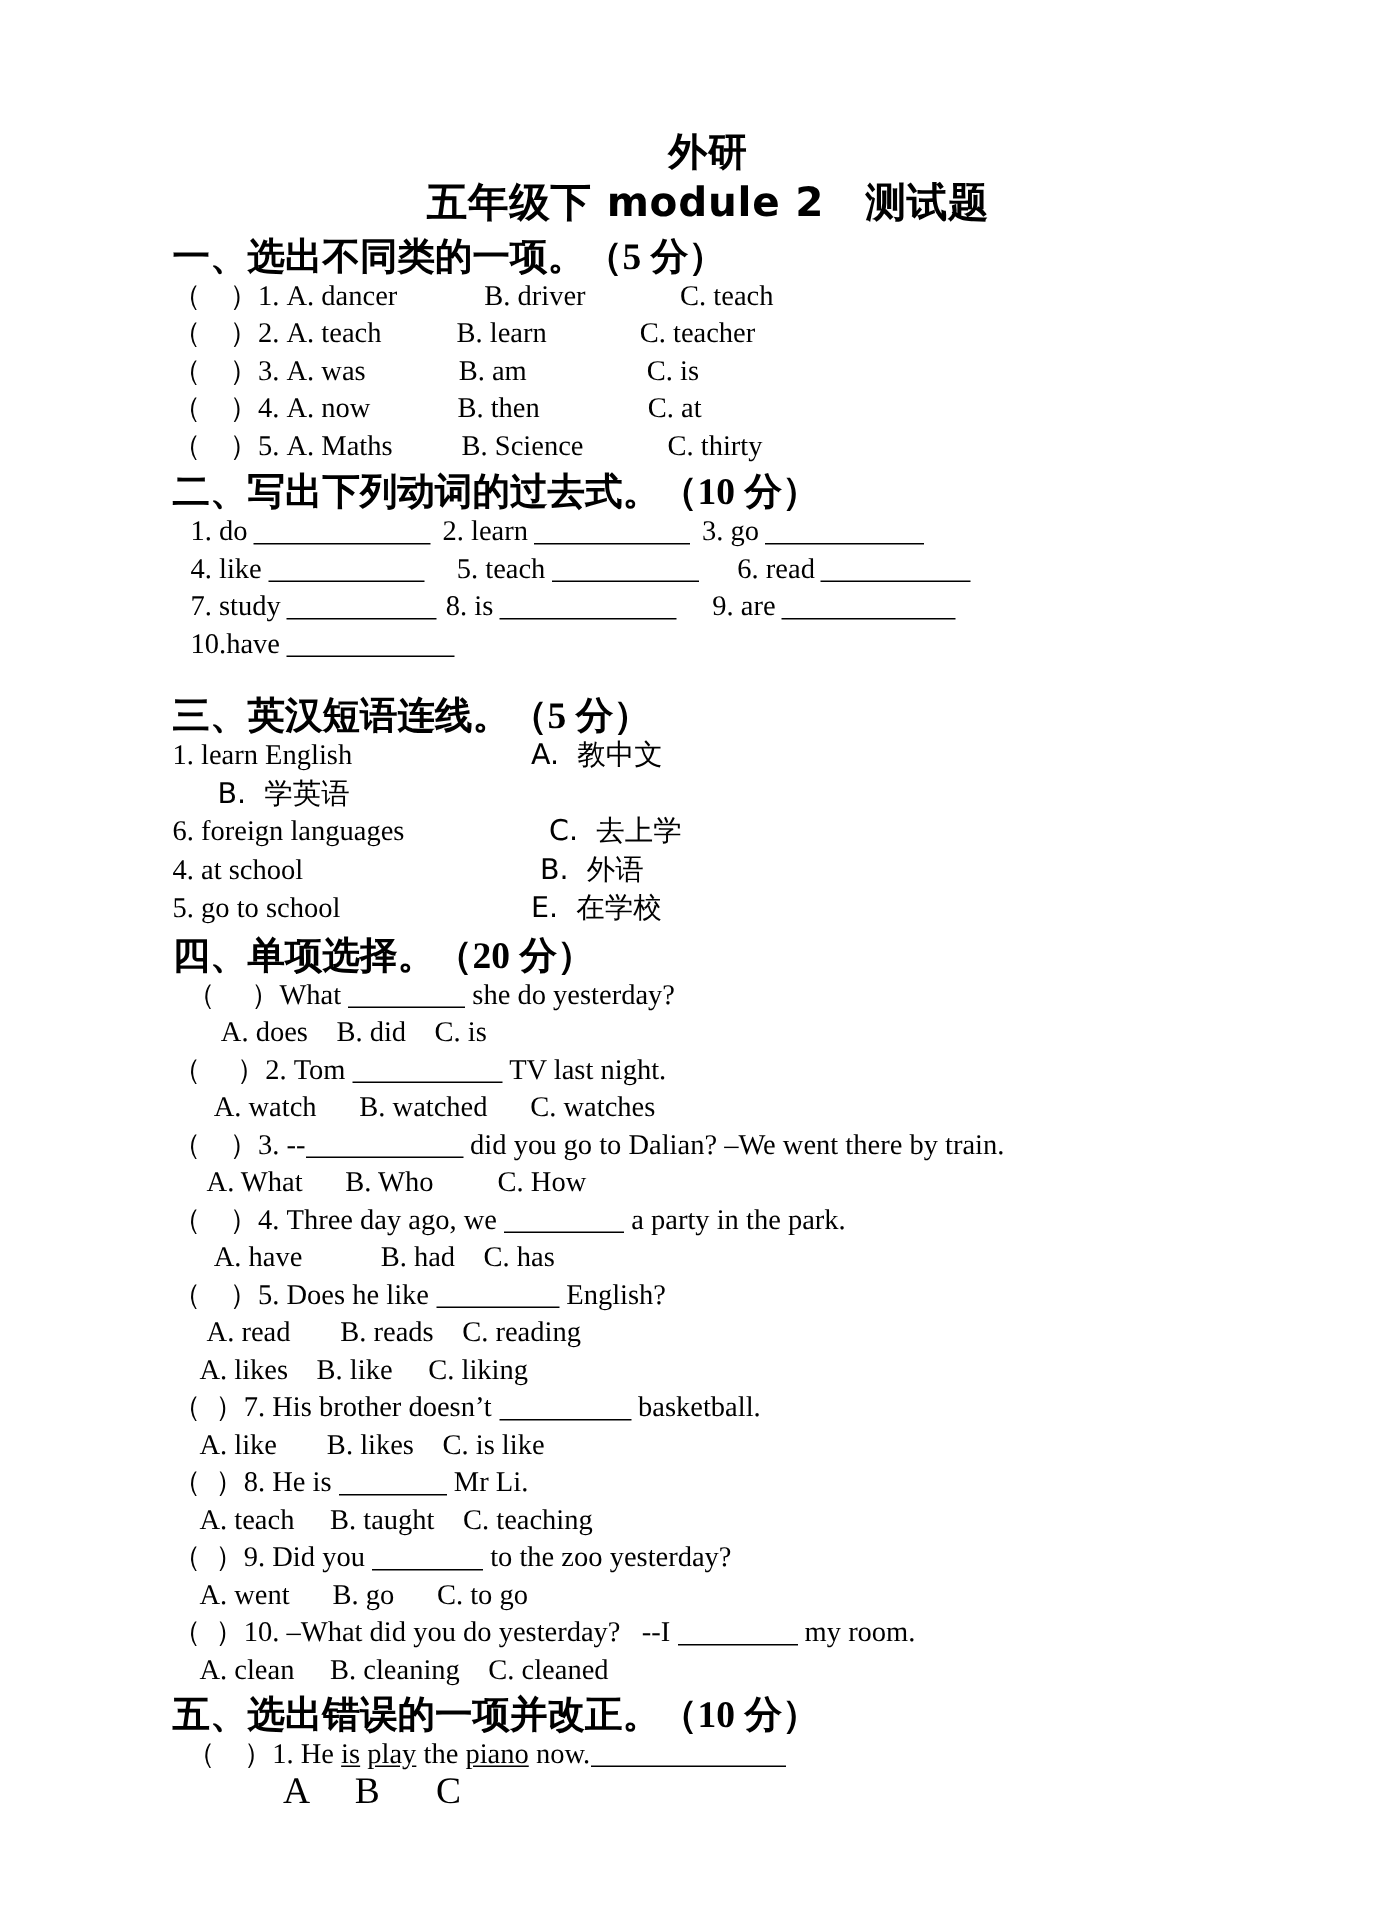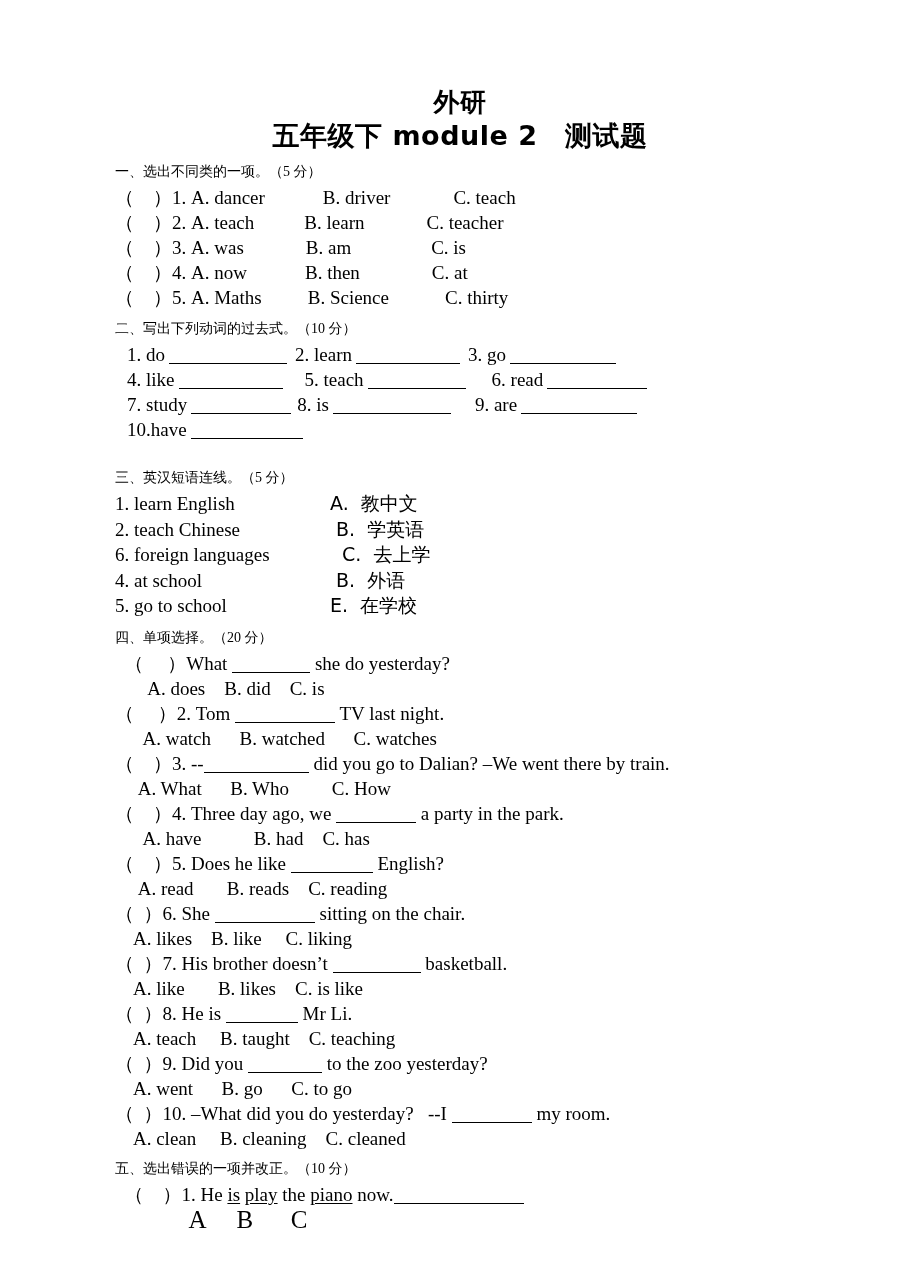--- a/index.html
+++ b/index.html
@@ -36,22 +36,22 @@
     font-weight: bold;
     line-height: 36px;
     letter-spacing: 0.5px;
   }
   .body-area {
     margin-top: 4px;
     padding-left: 115px;
     padding-right: 20px;
   }
   .sec-head {
-    font-size: 14px;
-    font-weight: normal;
+    font-size: 25px;
+    font-weight: bold;
     line-height: 27px;
     margin-top: 3px;
     white-space: pre;
   }
   .q-line {
     font-size: 19px;
     line-height: 25px;
     white-space: pre;
   }
   .opt-line {
@@ -78,20 +78,21 @@
   .match-left {
     width: 215px;
     flex: 0 0 215px;
   }
   .match-right {
     flex: 0 0 auto;
     text-align: center;
   }
   .cn {
     font-family: "DejaVu Sans", "Liberation Sans", sans-serif;
+    padding-left: 24px;
   }
   .abc-row {
     font-size: 25px;
     line-height: 25px;
     white-space: pre;
   }
 </style>
 </head>
 <body>
 
@@ -122,21 +123,21 @@
 
     <div class="q-line" style="padding-left:12px"><span>4. like</span><span class="blank" style="width:104px;margin-left:4px"></span><span style="display:inline-block;width:22px"></span><span>5. teach</span><span class="blank" style="width:98px;margin-left:4px"></span><span style="display:inline-block;width:26px"></span><span>6. read</span><span class="blank" style="width:100px;margin-left:4px"></span></div>
 
     <div class="q-line" style="padding-left:12px"><span>7. study</span><span class="blank" style="width:100px;margin-left:4px"></span><span style="display:inline-block;width:6px"></span><span>8. is</span><span class="blank" style="width:118px;margin-left:4px"></span><span style="display:inline-block;width:24px"></span><span>9. are</span><span class="blank" style="width:116px;margin-left:4px"></span></div>
 
     <div class="q-line" style="padding-left:12px"><span>10.have</span><span class="blank" style="width:112px;margin-left:4px"></span></div>
 
     <div class="sec-head" style="margin-top:22px">三、英汉短语连线。（5 分）</div>
 
     <div class="match-row"><span class="match-left">1. learn English</span><span class="match-right cn">A.  教中文</span></div>
-    <div class="match-row"><span class="match-left">2. teach Chinese</span><span class="match-right cn"> B.  学英语</span></div>
+    <div class="match-row"><span class="match-right cn"> B.  学英语</span></div>
     <div class="match-row"><span class="match-left">6. foreign languages</span><span class="match-right cn">  C.  去上学</span></div>
     <div class="match-row"><span class="match-left">4. at school</span><span class="match-right cn"> B.  外语</span></div>
     <div class="match-row"><span class="match-left">5. go to school</span><span class="match-right cn">E.  在学校</span></div>
 
     <div class="sec-head" style="margin-top:5px">四、单项选择。（20 分）</div>
 
     <div class="q-line"><span>  （     ）What </span><span class="blank" style="width:78px"></span><span> she do yesterday?</span></div>
     <div class="opt-line">       A. does    B. did    C. is</div>
 
     <div class="q-line"><span>（     ）2. Tom </span><span class="blank" style="width:100px"></span><span> TV last night.</span></div>
@@ -144,21 +145,20 @@
 
     <div class="q-line"><span>（    ）3. --</span><span class="blank" style="width:105px"></span><span> did you go to Dalian? –We went there by train.</span></div>
     <div class="opt-line">     A. What      B. Who         C. How</div>
 
     <div class="q-line"><span>（    ）4. Three day ago, we </span><span class="blank" style="width:80px"></span><span> a party in the park.</span></div>
     <div class="opt-line">      A. have           B. had    C. has</div>
 
     <div class="q-line"><span>（    ）5. Does he like </span><span class="blank" style="width:82px"></span><span> English?</span></div>
     <div class="opt-line">     A. read       B. reads    C. reading</div>
 
-    <div class="q-line"><span>（  ）6. She </span><span class="blank" style="width:100px"></span><span> sitting on the chair.</span></div>
     <div class="opt-line">    A. likes    B. like     C. liking</div>
 
     <div class="q-line"><span>（  ）7. His brother doesn’t </span><span class="blank" style="width:88px"></span><span> basketball.</span></div>
     <div class="opt-line">    A. like       B. likes    C. is like</div>
 
     <div class="q-line"><span>（  ）8. He is </span><span class="blank" style="width:72px"></span><span> Mr Li.</span></div>
     <div class="opt-line">    A. teach     B. taught    C. teaching</div>
 
     <div class="q-line"><span>（  ）9. Did you </span><span class="blank" style="width:74px"></span><span> to the zoo yesterday?</span></div>
     <div class="opt-line">    A. went      B. go      C. to go</div>

